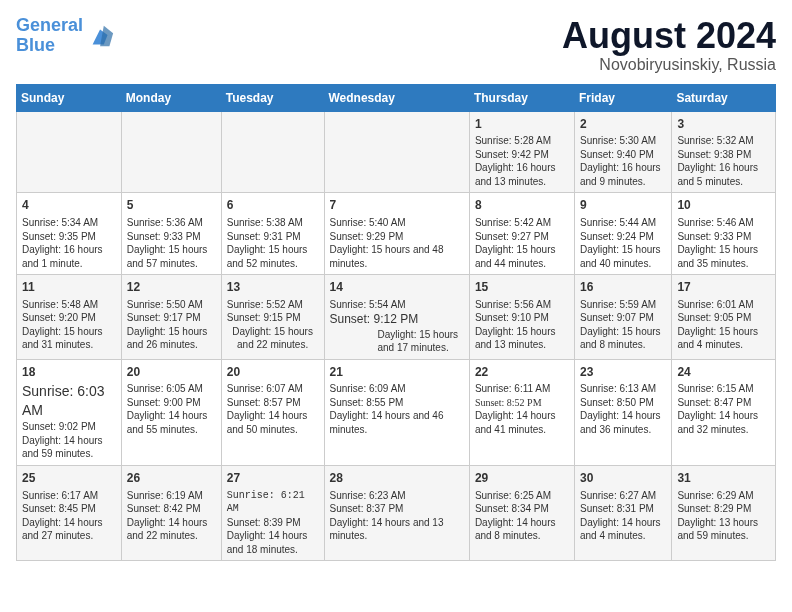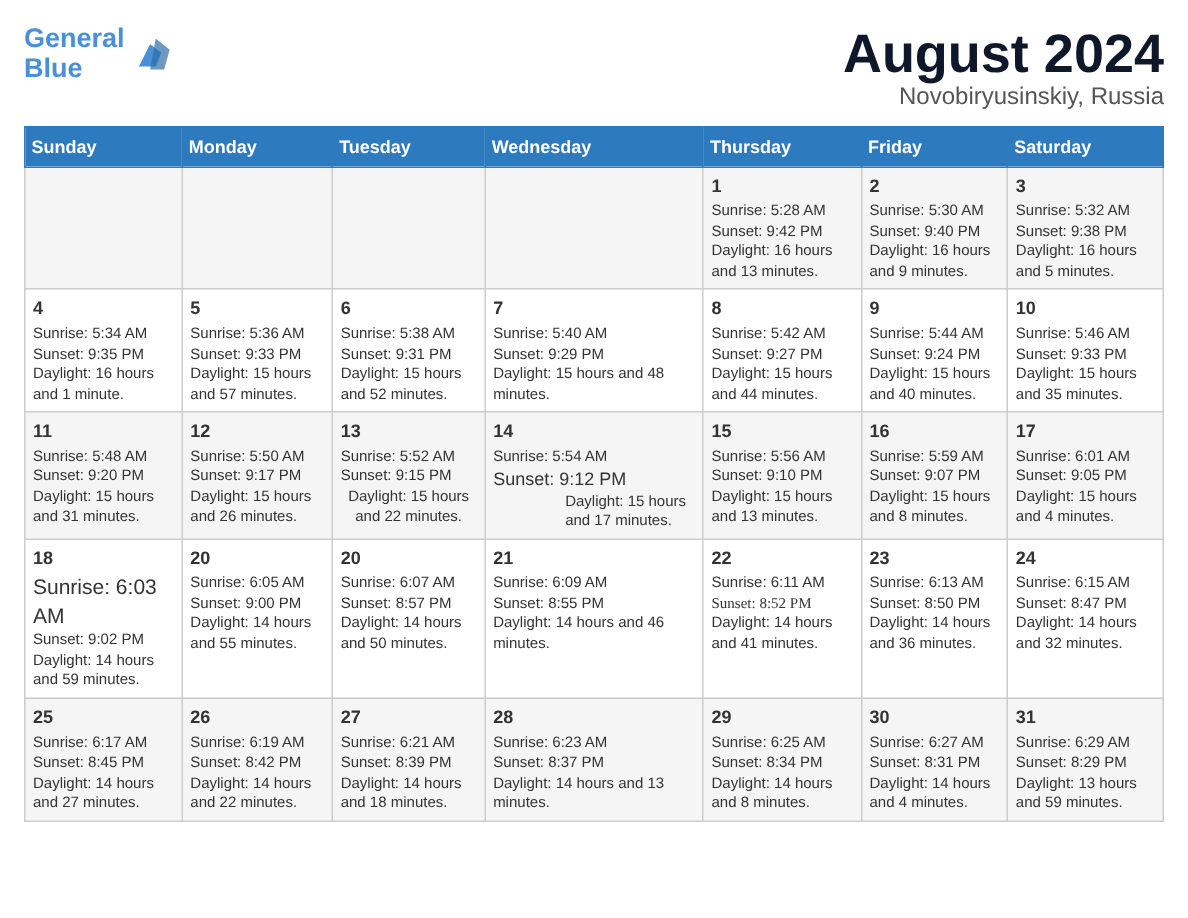--- a/index.html
+++ b/index.html
@@ -285,21 +285,21 @@
           <span style="display: block; font-size: 10px; line-height: 1.35;">Daylight: 14 hours and 27 minutes.</span>
         </td>
         <td>
           <span class="day-num">26</span>
           <span style="display: block; font-size: 10px; line-height: 1.35;">Sunrise: 6:19 AM</span>
           <span style="display: block; font-size: 10px; line-height: 1.35;">Sunset: 8:42 PM</span>
           <span style="display: block; font-size: 10px; line-height: 1.35;">Daylight: 14 hours and 22 minutes.</span>
         </td>
         <td>
           <span class="day-num">27</span>
-          <span style="display: block; font-size: 10px; line-height: 1.35;">Sunrise: 6:21 AM</span>
+          <span style="display: block; font-size: 10px; line-height: 1.35; font-family: Liberation Mono, monospace;">Sunrise: 6:21 AM</span>
           <span style="display: block; font-size: 10px; line-height: 1.35;">Sunset: 8:39 PM</span>
           <span style="display: block; font-size: 10px; line-height: 1.35;">Daylight: 14 hours and 18 minutes.</span>
         </td>
         <td>
           <span class="day-num">28</span>
           <span style="display: block; font-size: 10px; line-height: 1.35;">Sunrise: 6:23 AM</span>
           <span style="display: block; font-size: 10px; line-height: 1.35;">Sunset: 8:37 PM</span>
           <span style="display: block; font-size: 10px; line-height: 1.35;">Daylight: 14 hours and 13 minutes.</span>
         </td>
         <td>

